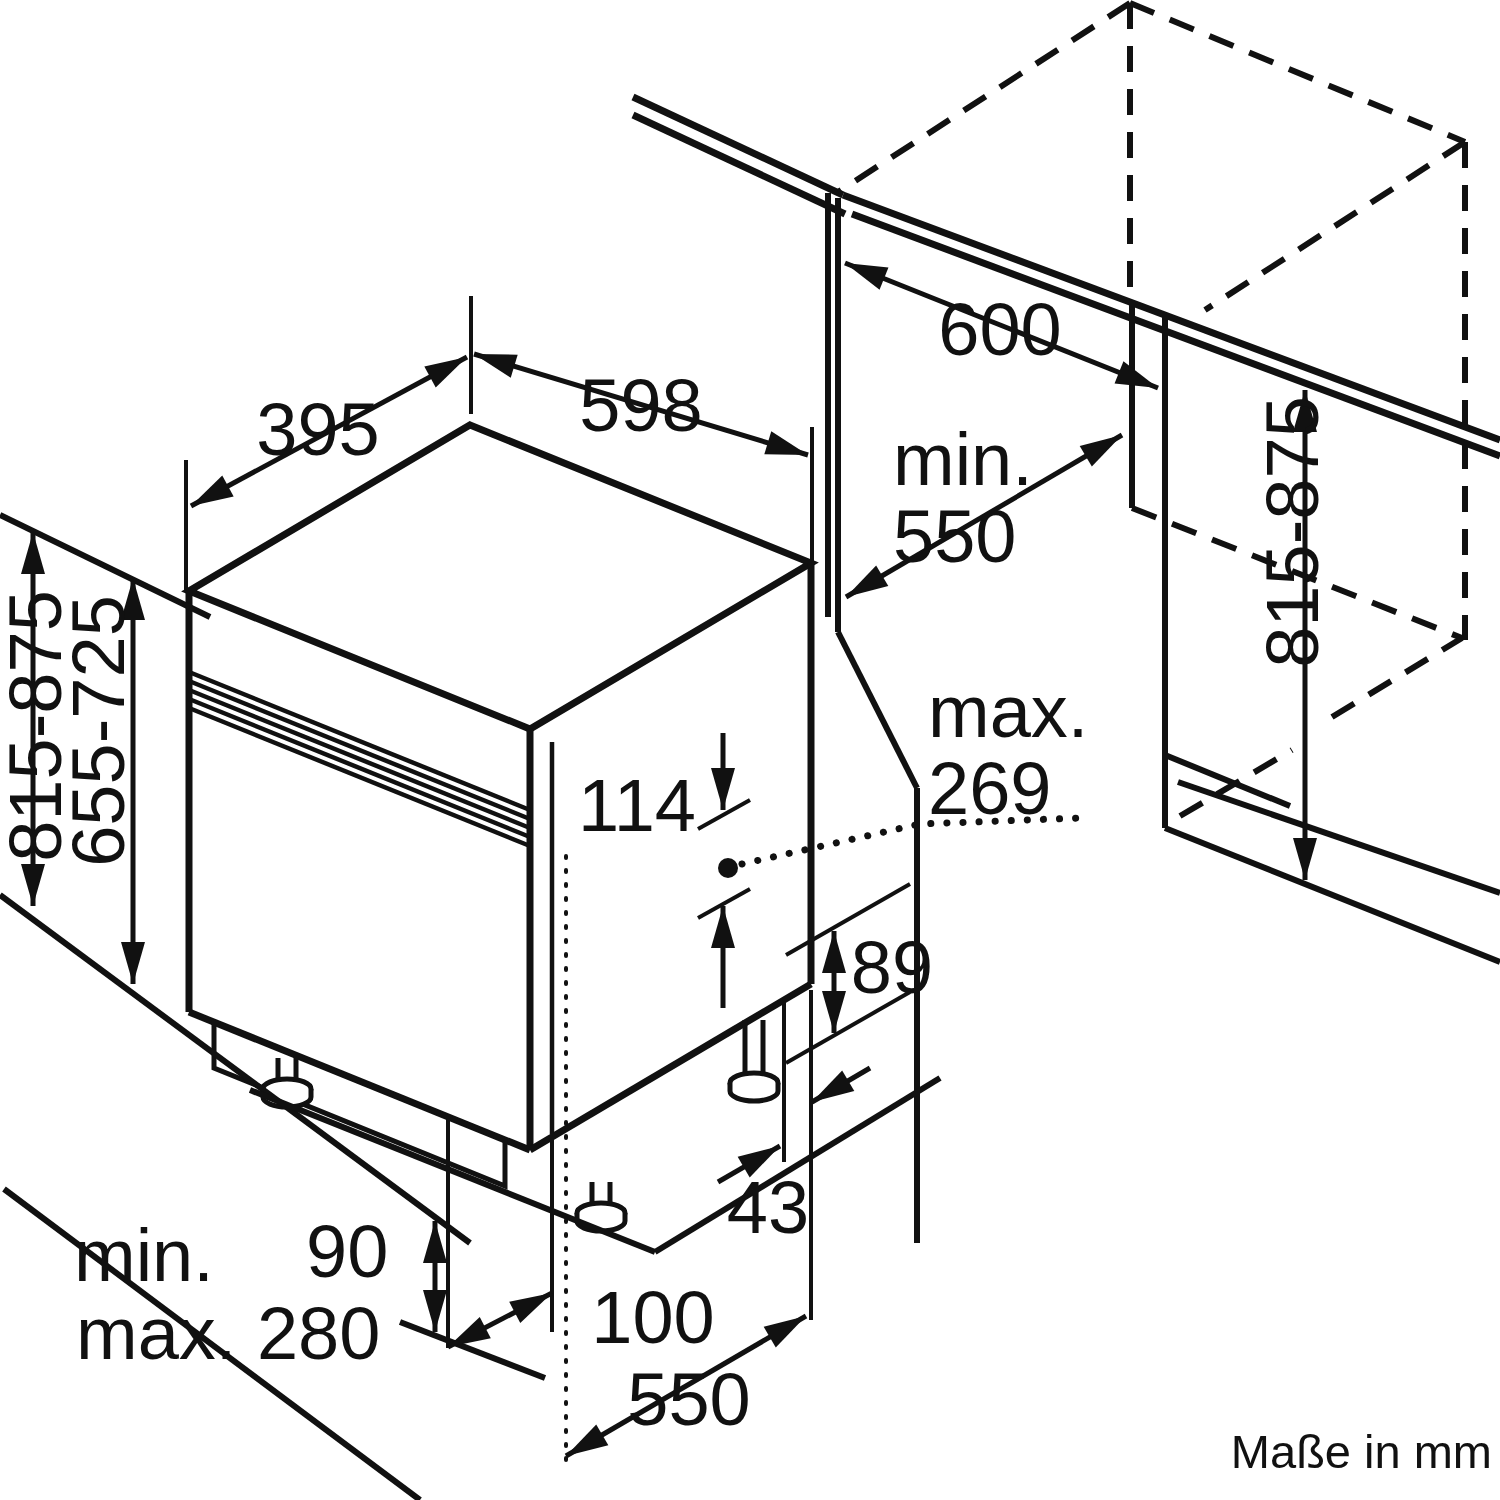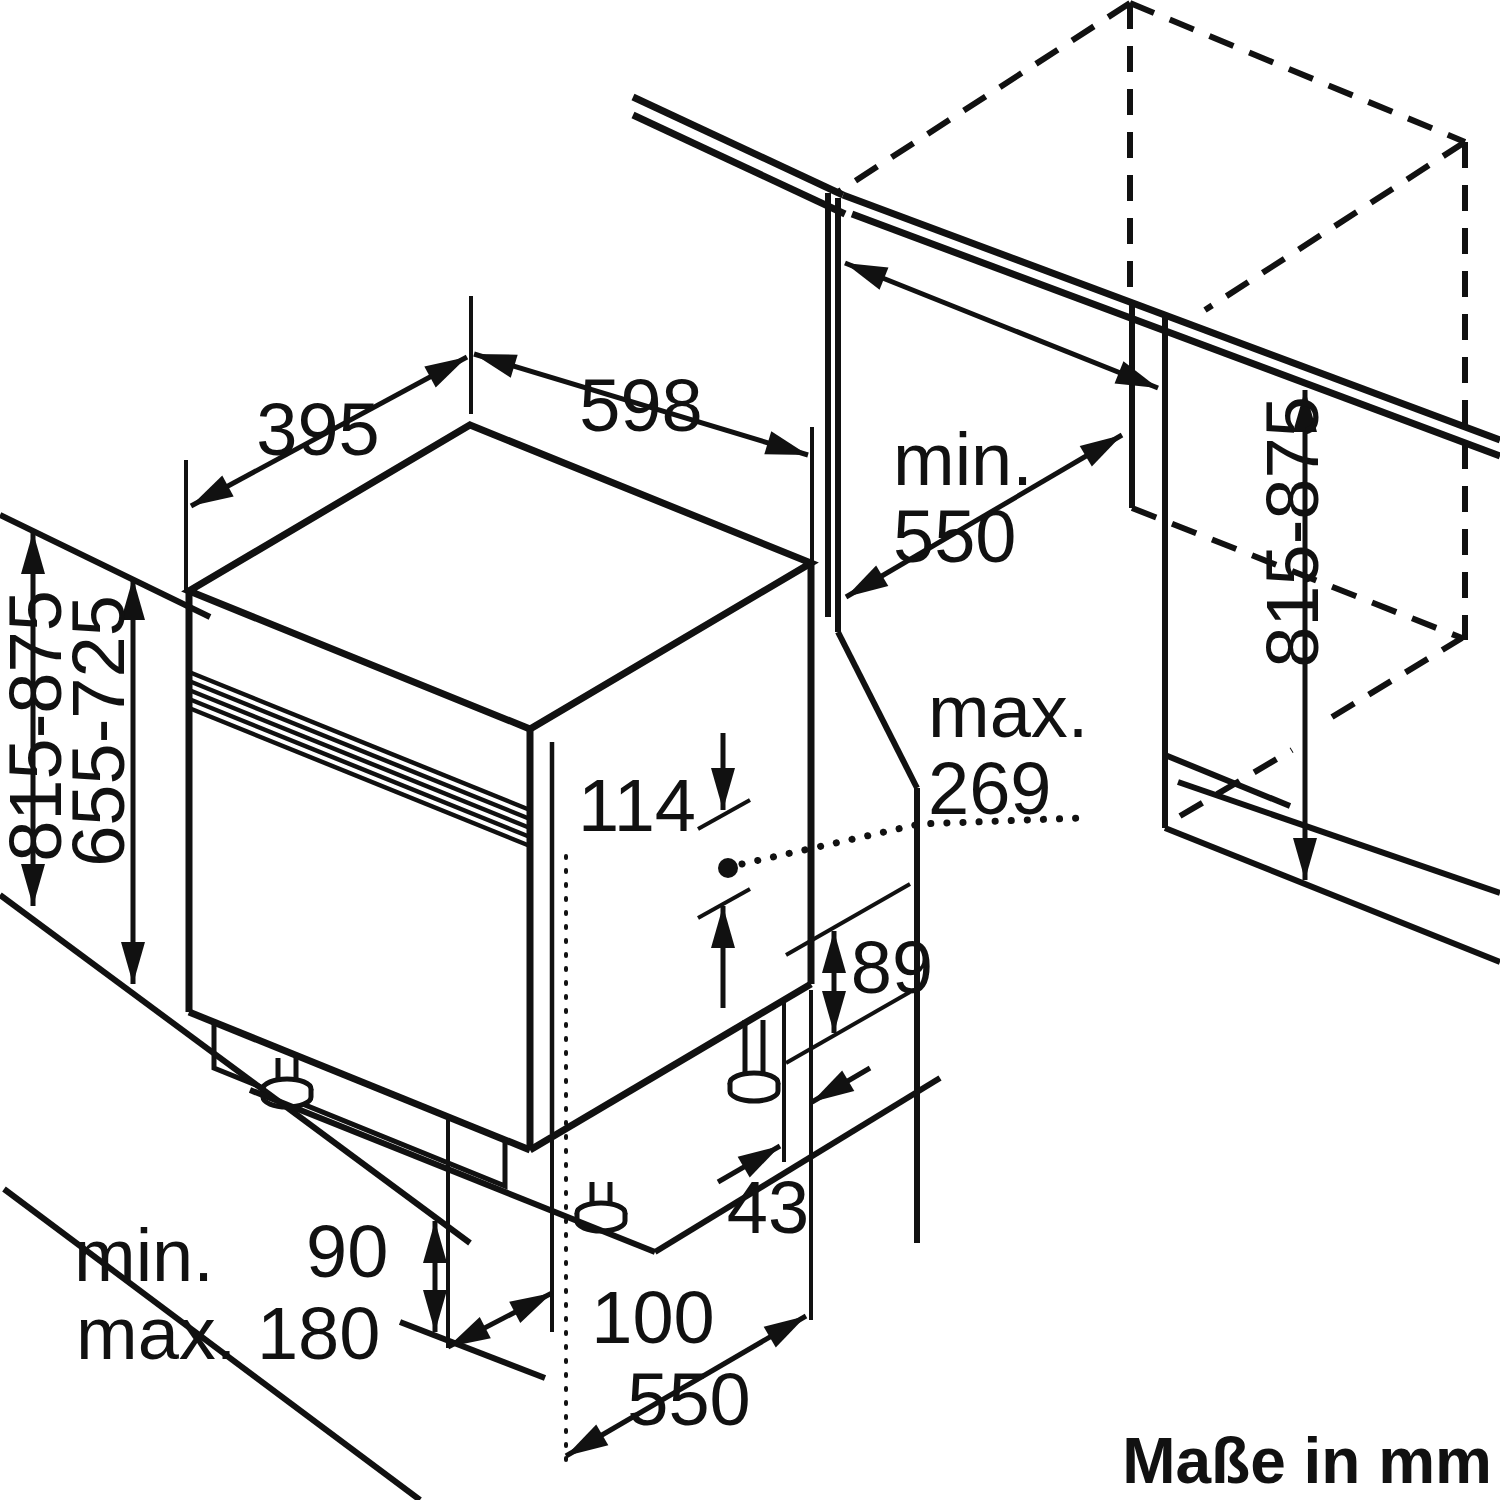--- a/index.html
+++ b/index.html
@@ -7,21 +7,21 @@
     position:relative;width:1500px;height:1500px;background:#ffffff;
     font-family:"Liberation Sans", sans-serif;color:#111;overflow:hidden;
   }
   #drawing{position:absolute;left:0;top:0;}
   .lbl{
     position:absolute;font-size:74px;line-height:1.04;color:#111;
     white-space:nowrap;letter-spacing:0px;
   }
   .ctr{transform:translate(-50%,-50%);text-align:center;}
   .rot{transform:translate(-50%,-50%) rotate(-90deg);}
-  .caption{font-size:64px;font-weight:bold;}
+  .caption{font-size:47px;}
   svg line, svg path, svg polyline, svg ellipse, svg circle{vector-effect:none;}
 </style>
 </head>
 <body>
 
 <div id="stage">
 
   <svg id="drawing" width="1500" height="1500" viewBox="0 0 1500 1500" fill="none" stroke="#111">
     <defs>
       <marker id="ah" viewBox="0 0 48 28" refX="46" refY="14" markerWidth="48" markerHeight="28" markerUnits="userSpaceOnUse" orient="auto-start-reverse">
@@ -148,40 +148,41 @@
       <line x1="435" y1="1221" x2="435" y2="1332" marker-start="url(#ah)" marker-end="url(#ah)"></line>
       <line x1="448" y1="1347" x2="552" y2="1293" marker-start="url(#ah)" marker-end="url(#ah)"></line>
       <line x1="566" y1="1456" x2="806" y2="1316" marker-start="url(#ah)" marker-end="url(#ah)"></line>
     </g>
   </svg>
 
   <div class="lbl ctr" style="left:318px;top:430px;">395</div>
 
   <div class="lbl ctr" style="left:641px;top:406px;">598</div>
 
+  <div class="lbl ctr" style="left:1000px;top:330px;">600</div>
 
   <div class="lbl" style="left:893px;top:422px;">
     <div>min.</div>
     <div>550</div>
   </div>
 
   <div class="lbl" style="left:928px;top:674px;">
     <div>max.</div>
     <div>269</div>
   </div>
 
   <div class="lbl ctr" style="left:637px;top:806px;">114</div>
 
   <div class="lbl ctr" style="left:892px;top:968px;">89</div>
 
   <div class="lbl ctr" style="left:768px;top:1208px;">43</div>
 
   <div class="lbl" style="left:74px;top:1218px;">min.</div>
   <div class="lbl" style="left:306px;top:1214px;">90</div>
-  <div class="lbl" style="left:76px;top:1296px;">max. 180</div>
+  <div class="lbl" style="left:76px;top:1296px;">max. 280</div>
 
   <div class="lbl ctr" style="left:624px;top:1318px;margin-left:29px;">100</div>
 
   <div class="lbl ctr" style="left:689px;top:1400px;">550</div>
 
   <div class="lbl rot" style="left:36px;top:726px;">815-875</div>
 
   <div class="lbl rot" style="left:99px;top:731px;">655-725</div>
 
   <div class="lbl rot" style="left:1293px;top:532px;">815-875</div>

